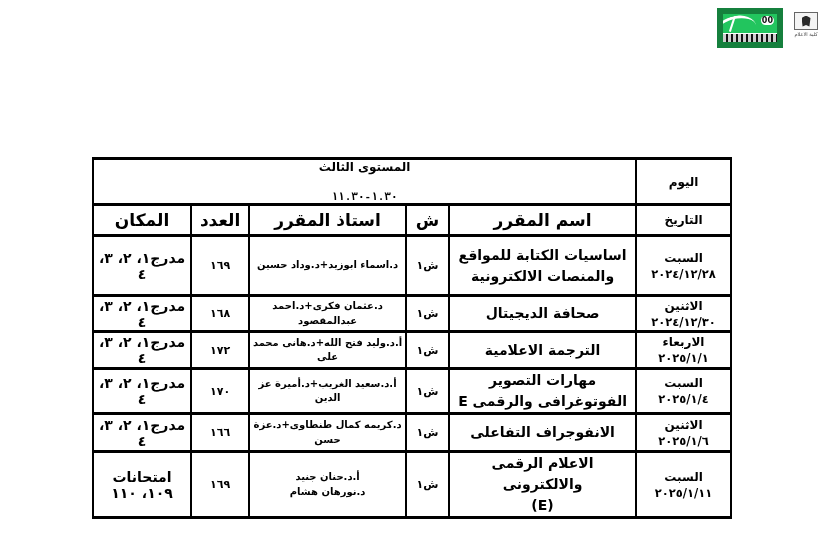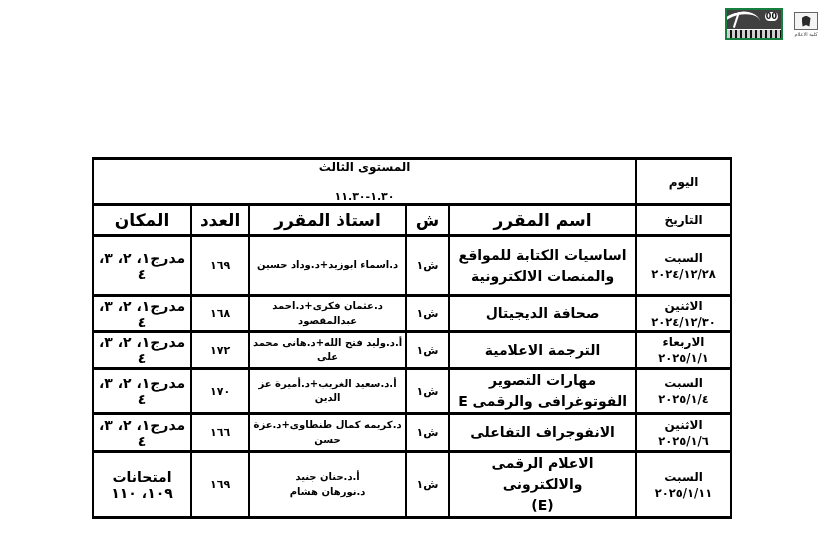--- a/index.html
+++ b/index.html
@@ -9,22 +9,22 @@
     font-family: "DejaVu Sans", sans-serif;
     color: #000;
     position: relative;
     overflow: hidden;
   }
   .page { position: absolute; inset: 0; }
 
   
   .logos { position: absolute; top: 8px; right: 4px; display: flex; gap: 11px; align-items: flex-start; }
   .logo-univ {
-    width: 54px; height: 28px; background: #404040; position: relative; overflow: hidden;
-    border: 2px solid #15803d;
+    width: 54px; height: 28px; background: #22c55e; position: relative; overflow: hidden;
+    border: 6px solid #15803d;
   }
   .logo-univ .swoosh {
     position: absolute; left: -8px; top: 2px; width: 42px; height: 26px;
     border-top: 3px solid #fff; border-radius: 50%;
     transform: rotate(-14deg);
   }
   .logo-univ .pylon {
     position: absolute; left: 8px; top: 4px; width: 2px; height: 14px; background: #fff;
     transform: rotate(18deg);
   }
@@ -71,21 +71,21 @@
   tr.h1 { height: 40px; }
   tr.h2 { height: 31px; }
   tr.r0 { height: 60px; }
   tr.r1 { height: 36px; }
   tr.r2 { height: 37px; }
   tr.r3 { height: 37px; }
   tr.r4 { height: 38px; }
   tr.r5 { height: 43px; }
 
   td.level-cell { font-size: 12px; }
-  td.level-cell .time { font-size: 11px; margin-top: 16px; }
+  td.level-cell .time { font-size: 11px; margin-top: 16px; font-family: Liberation Mono, monospace; }
   td.dayhead, td.datehead { font-size: 12px; }
   td.colhead { font-size: 17px; }
   td.daycell { font-size: 12px; margin-left: 17px; }
   td.daycell .date { display: block; font-size: 11.5px; margin-top: 2px; }
   td.course { font-size: 14px; white-space: pre-line; line-height: 1.5; }
   td.sec { font-size: 11px; }
   td.prof { font-size: 10px; white-space: pre-line; line-height: 1.45; }
   td.cnt { font-size: 11px; }
   td.plc { font-size: 14px; }
 </style>

